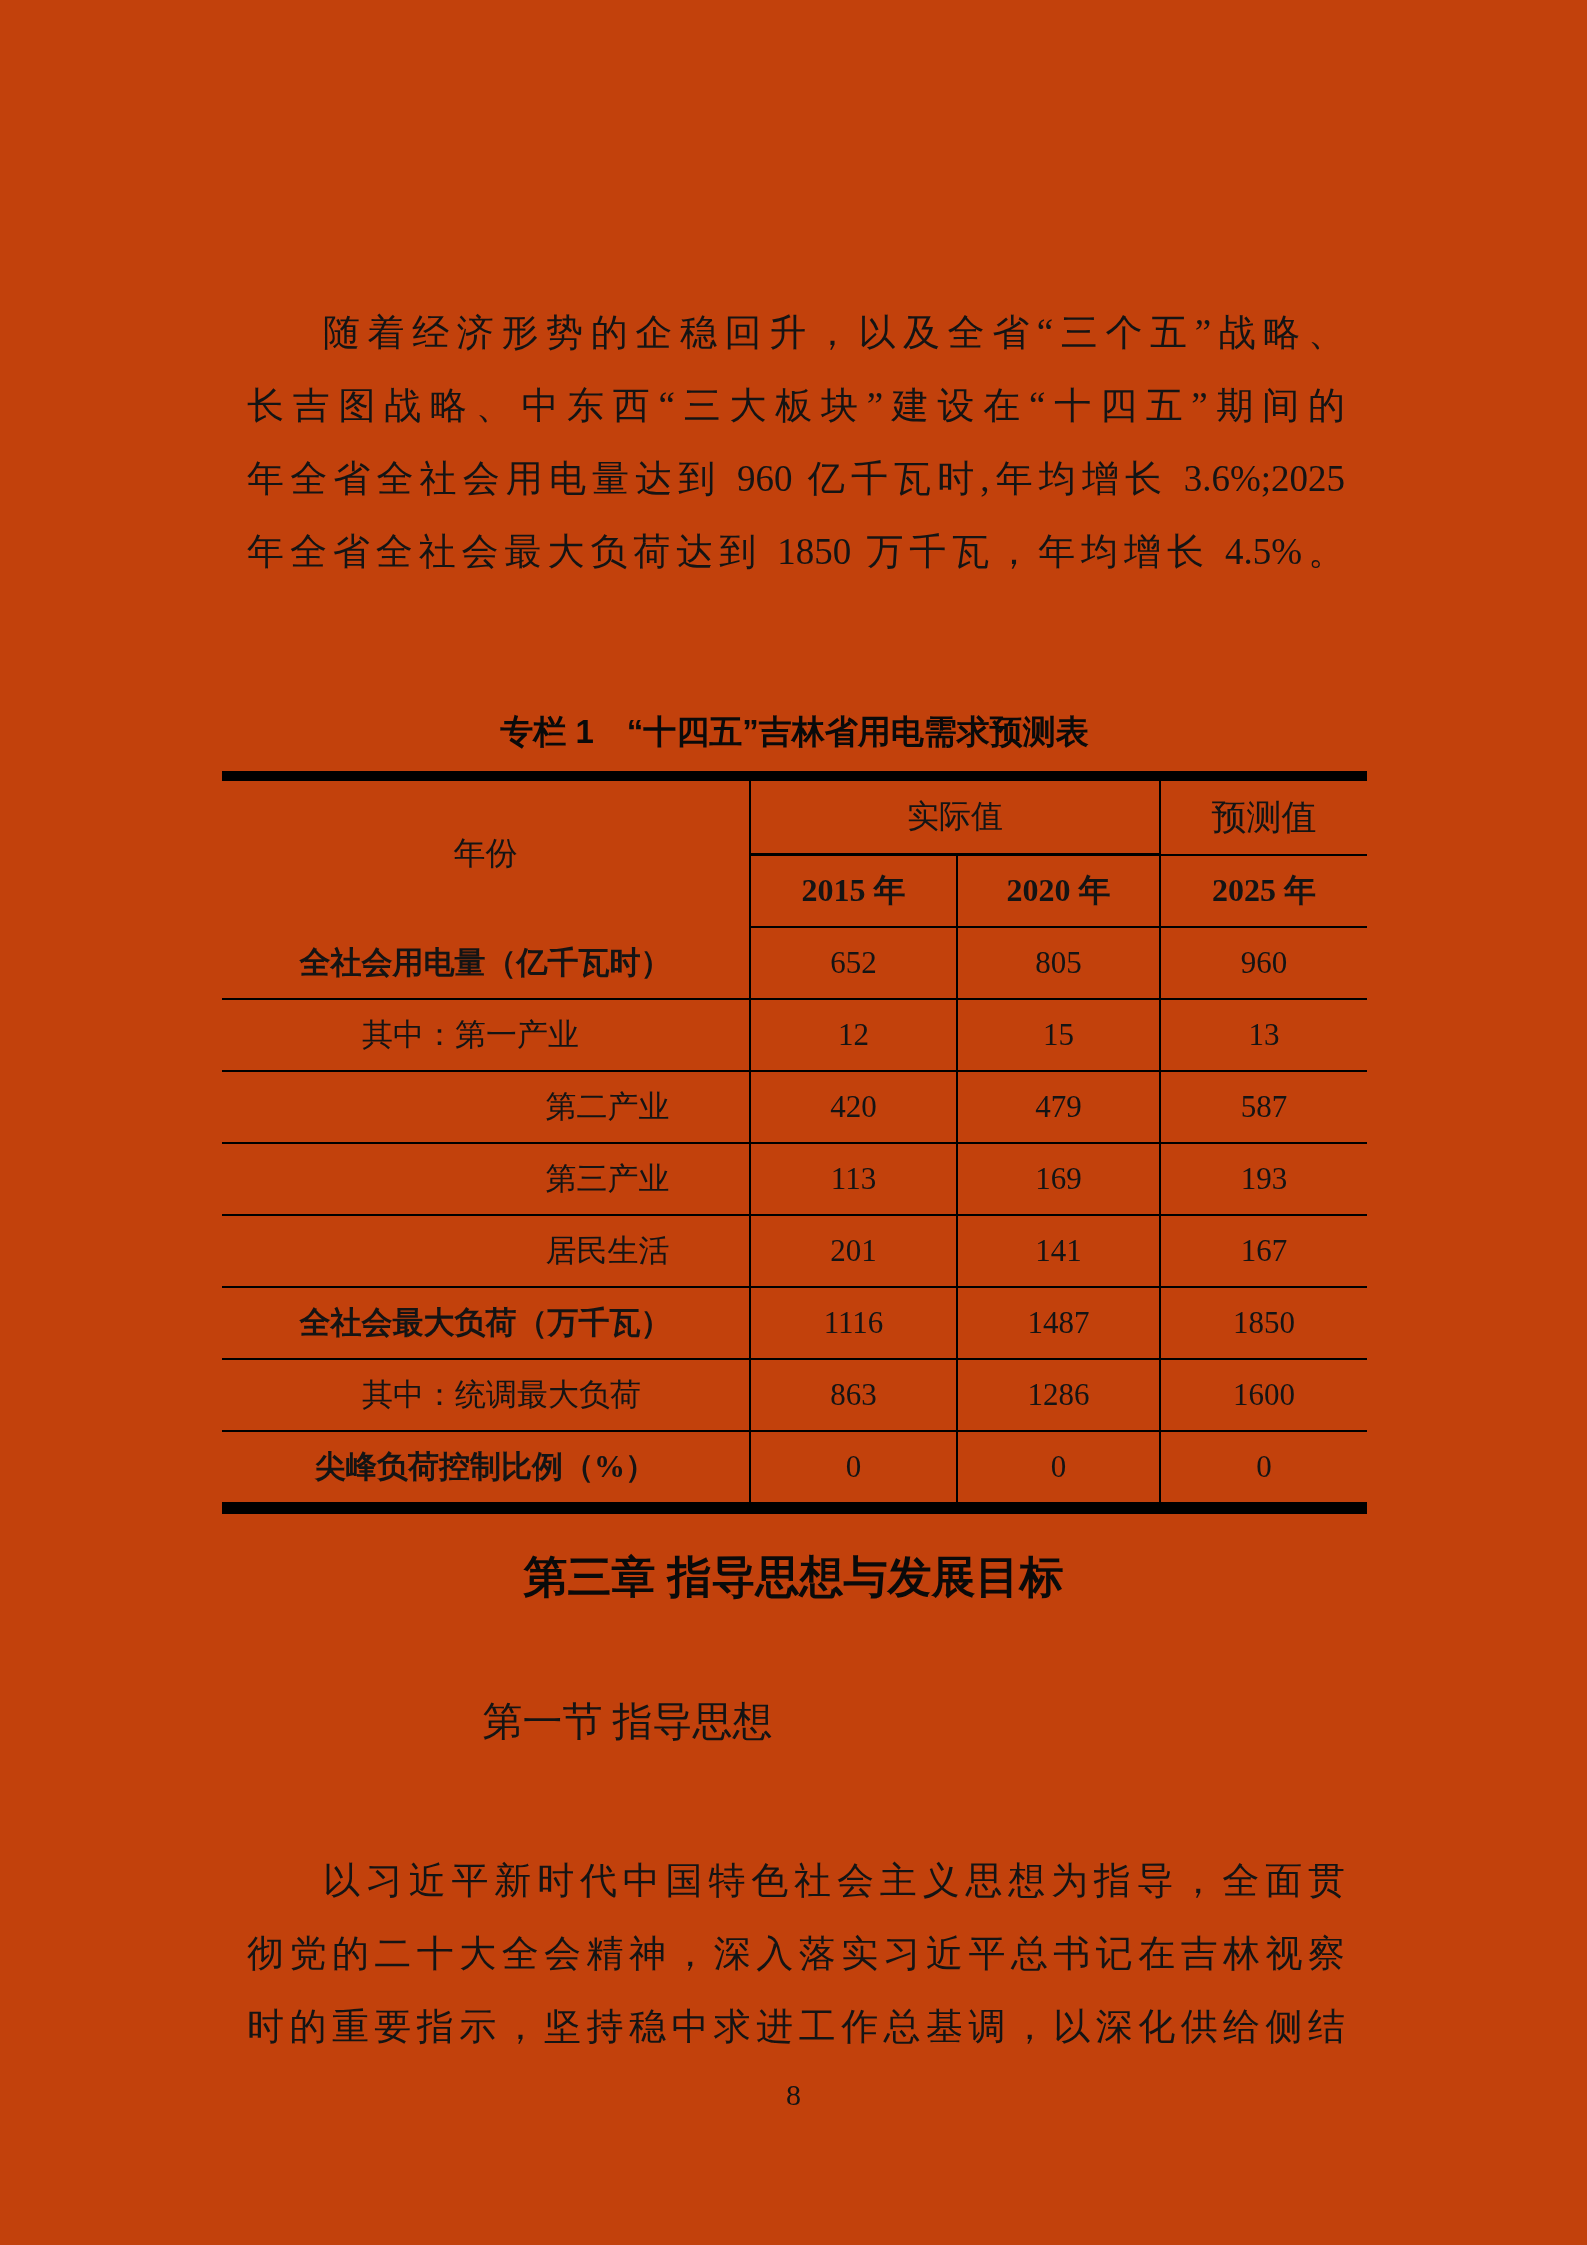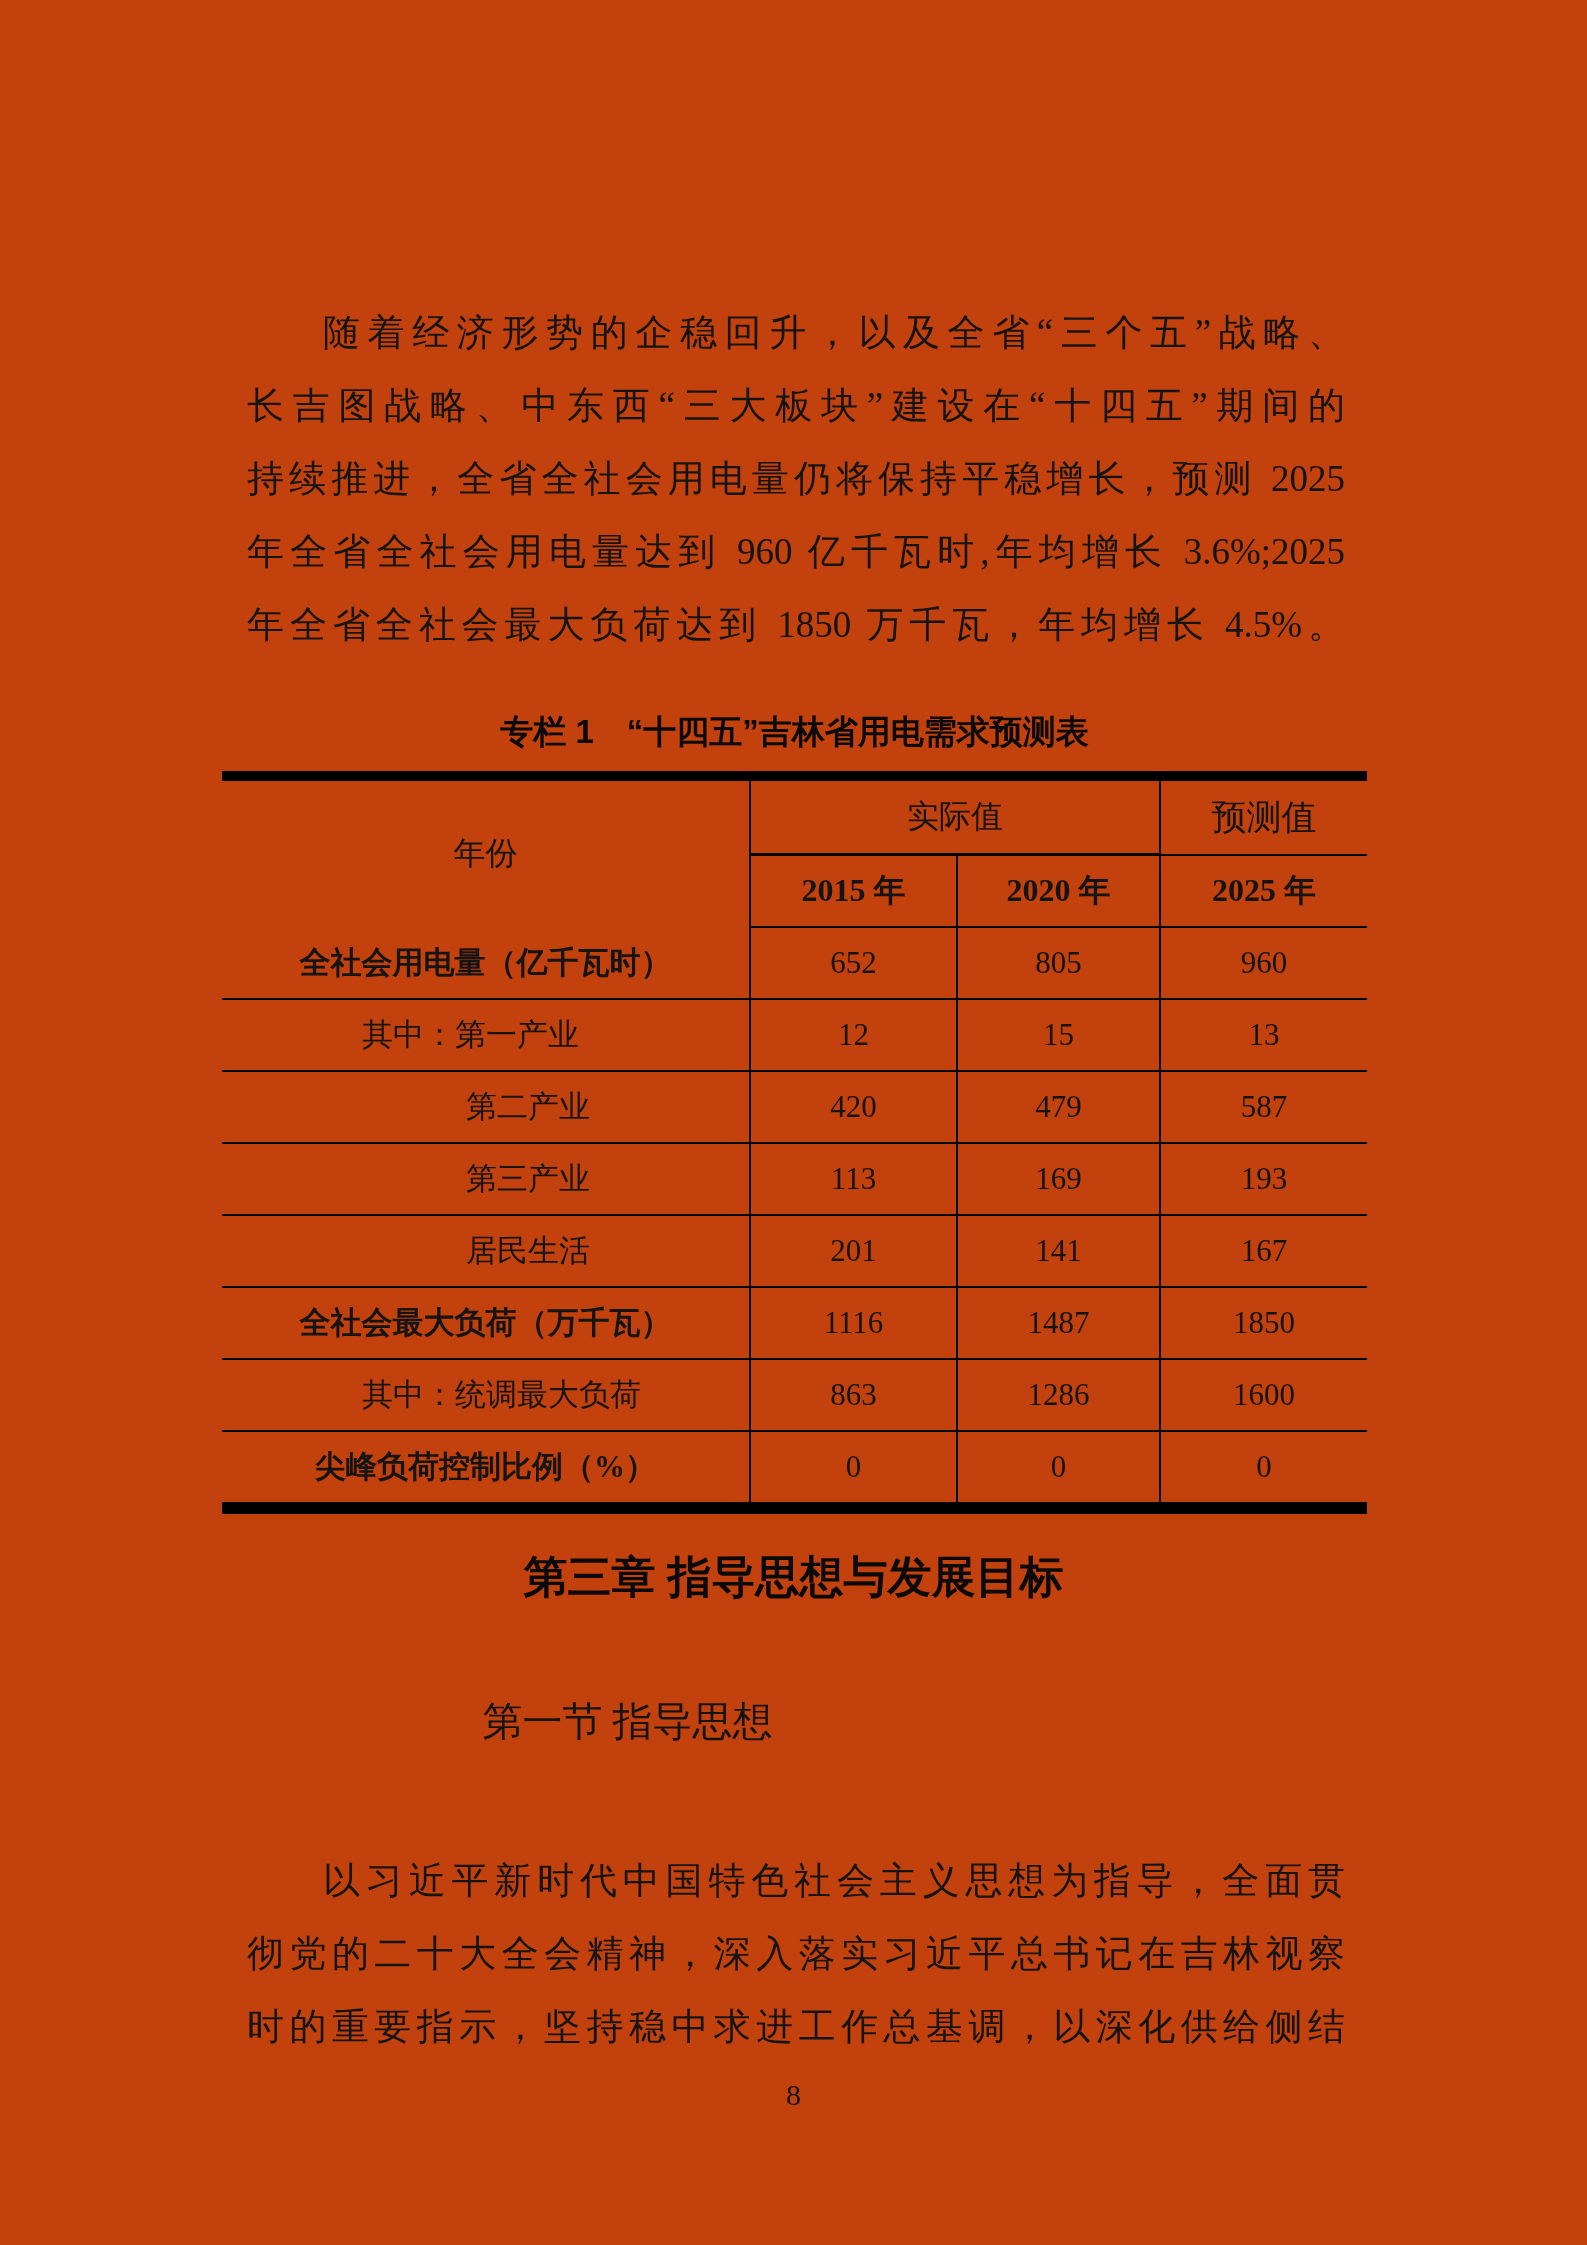--- a/index.html
+++ b/index.html
@@ -58,21 +58,21 @@
   td.hdr-fore   { border-bottom:2px solid #000; font-size:35px; }
   td.hdr-col    { border-bottom:2px solid #000; font-weight:bold; height:72px; font-size:32px; }
   td.hdr-col.sep { border-right:2px solid #000; }
   tr.hrow1 td   { height:72px; }
 
   td.rlabel { border-right:2px solid #000; border-bottom:2px solid #000; }
   td.rval   { border-bottom:2px solid #000; }
   td.rval.sep { border-right:2px solid #000; }
   tr.cat td.rlabel { font-weight:bold; text-align:center; }
   tr.sub-qizhong td.rlabel { text-align:left; padding-left:140px; font-weight:normal; }
-  tr.sub-item    td.rlabel { text-align:left; padding-left:244px; font-weight:normal; }
+  tr.sub-item    td.rlabel { text-align:center; padding-left:244px; font-weight:normal; }
 
   
   .chapter {
     position:absolute; top:1548px; left:0; width:1587px;
     text-align:center;
     font-family:"Liberation Sans","DejaVu Sans",sans-serif;
     font-weight:bold;
     font-size:44px;
     color:#0a0a0a;
   }
@@ -93,21 +93,20 @@
   }
 </style>
 </head>
 <body>
 
 <div class="page">
 
   <div class="para p1">
     <div class="line indent">随着经济形势的企稳回升，以及全省“三个五”战略、</div>
     <div class="line">长吉图战略、中东西“三大板块”建设在“十四五”期间的</div>
-    <div class="line">持续推进，全省全社会用电量仍将保持平稳增长，预测 2025</div>
     <div class="line">年全省全社会用电量达到 960 亿千瓦时,年均增长 3.6%;2025</div>
     <div class="line">年全省全社会最大负荷达到 1850 万千瓦，年均增长 4.5%。</div>
   </div>
 
   <div class="table-title">专栏 1　“十四五”吉林省用电需求预测表</div>
 
   <table class="forecast">
     <colgroup>
       <col style="width:528px">
       <col style="width:207px">

